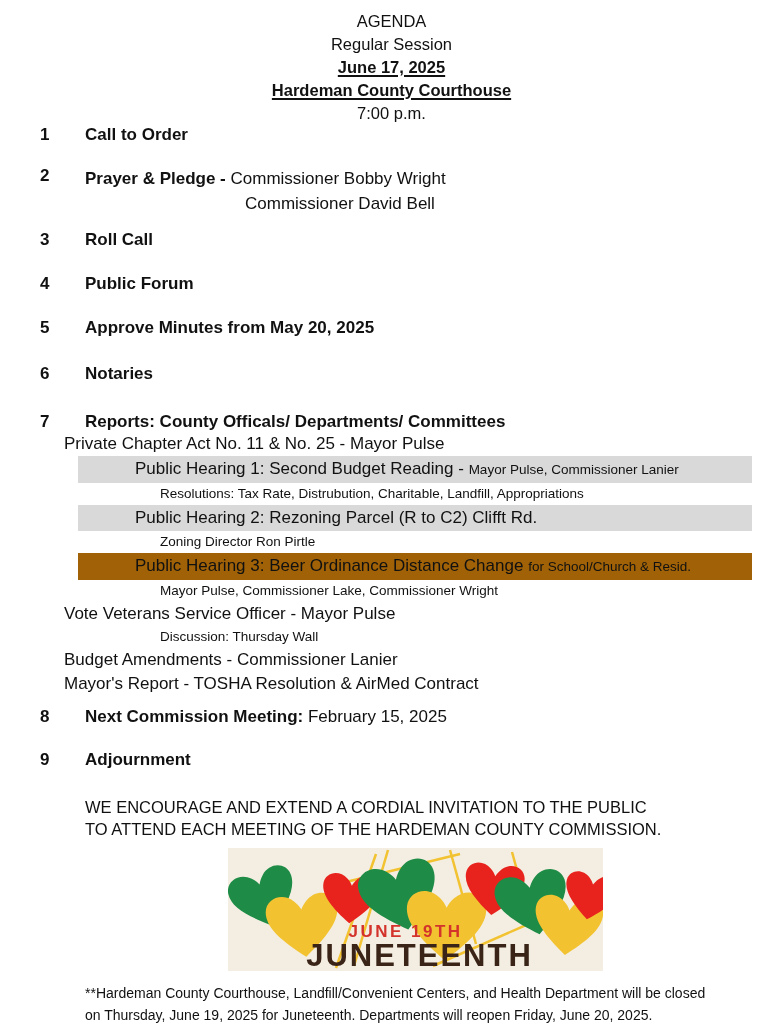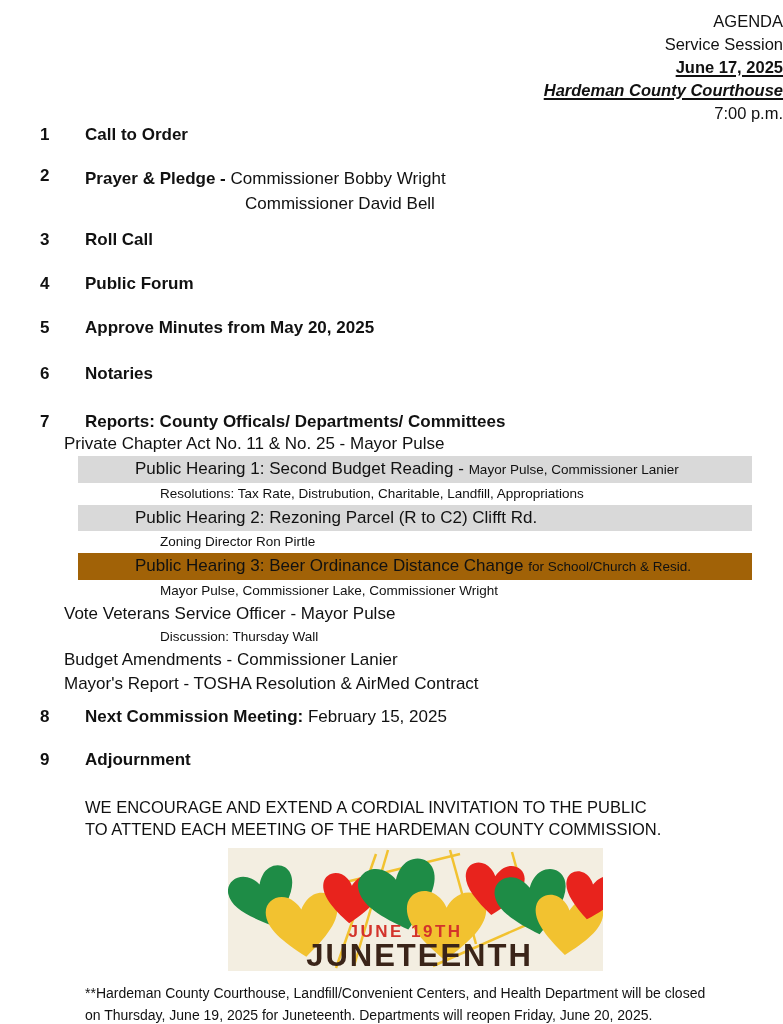--- a/index.html
+++ b/index.html
@@ -1,23 +1,23 @@
 <!DOCTYPE html>
 <html><head>
 <meta charset="utf-8">
 <style>
   * { margin:0; padding:0; box-sizing:border-box; }
   html,body { background:#ffffff; }
   body { font-family:"Liberation Sans", sans-serif; color:#111; }
   .page { width:783px; height:1024px; background:#fff; position:relative; overflow:hidden; }
 
   
-  .header { text-align:right; padding-top:10px; font-size:16.5px; line-height:23px; }
+  .header { text-align:center; padding-top:10px; font-size:16.5px; line-height:23px; }
   .b { font-weight:bold; }
-  .i { font-style:italic; }
+  .i { }
   .u { text-decoration:underline; text-decoration-thickness:2px; text-underline-offset:2px; }
 
   
   .item { display:flex; font-size:17px; line-height:20px; }
   .item .num { flex:none; width:45px; margin-left:40px; font-weight:bold; }
   .item .content { flex:1; }
   .item .title { font-weight:bold; }
   .mt0{margin-top:0} .mt11{margin-top:11px} .mt14{margin-top:14px} .mt21{margin-top:21px} .mt23{margin-top:23px} .mt24{margin-top:24px} .mt26{margin-top:26px}
   .mt28{margin-top:28px}
   .two-line { line-height:25px; }
@@ -44,21 +44,21 @@
   
   .footnote { margin:11px 0 0 85px; font-size:14px; line-height:22px; }
 </style>
 </head>
 <body>
 
 <div class="page">
 
   <div class="header">
     <div>AGENDA</div>
-    <div>Service Session</div>
+    <div>Regular Session</div>
     <div class="b u">June 17, 2025</div>
     <div class="b i u">Hardeman County Courthouse</div>
     <div>7:00 p.m.</div>
   </div>
 
   <div class="item mt0">
     <div class="num">1</div>
     <div class="content"><span class="title">Call to Order</span></div>
   </div>
 

